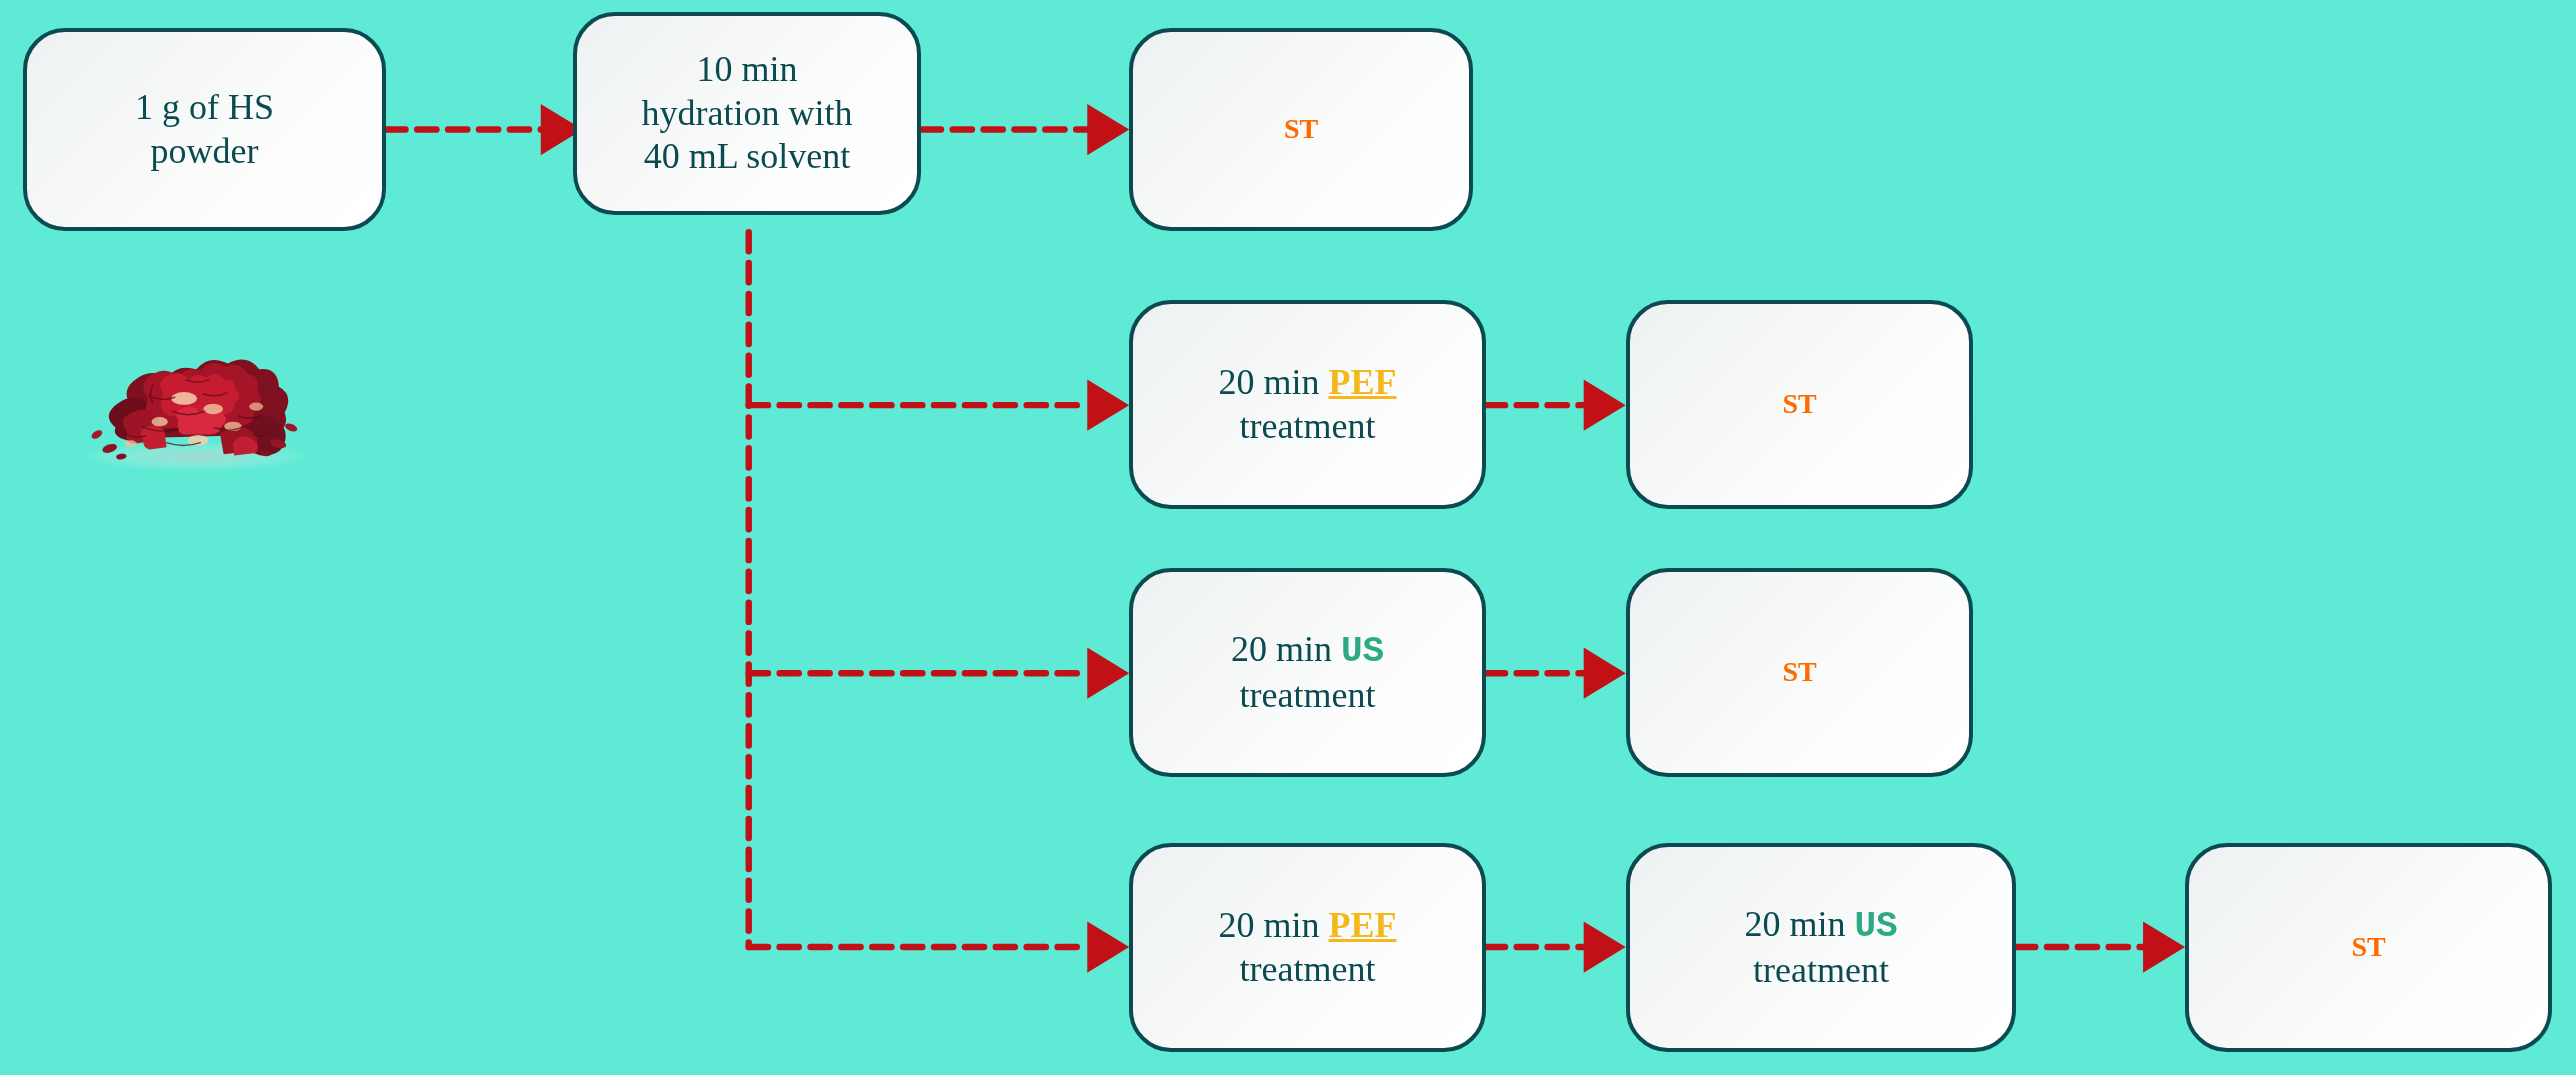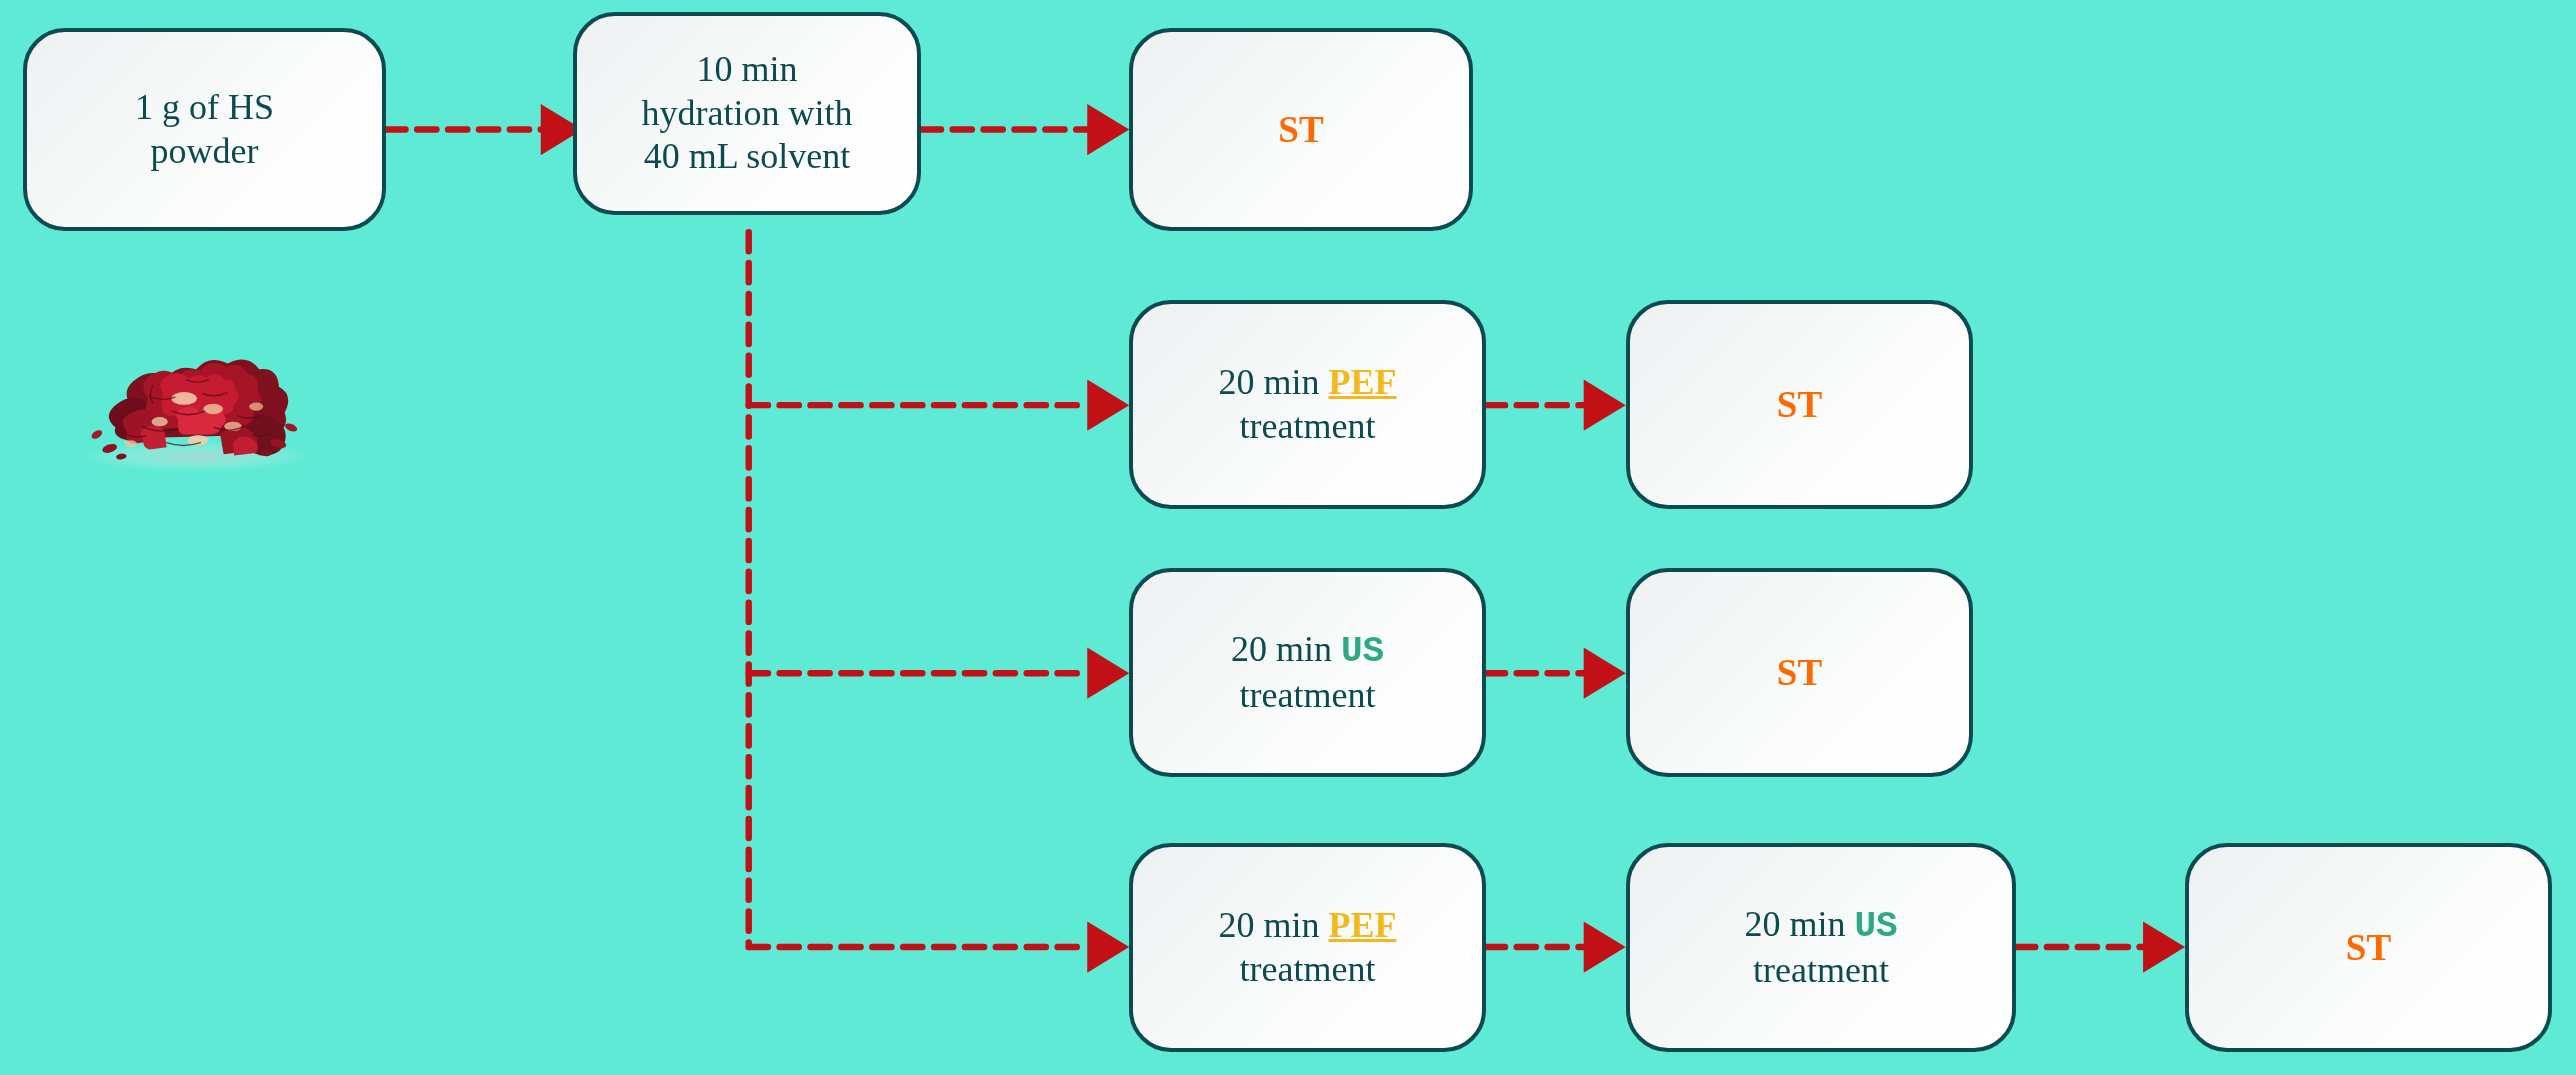--- a/index.html
+++ b/index.html
@@ -13,21 +13,21 @@
     border:4.1px solid #0a4a50;
     border-radius:42px;
     background:linear-gradient(135deg,#eef1f2 0%,#f6f8f8 38%,#fdfdfd 70%,#ffffff 100%);
     display:flex;align-items:center;justify-content:center;
     text-align:center;
     color:#0a4a50;
     line-height:1.22;
   }
   .node .txt{display:block;width:100%;padding:0 3.5px;}
   .node.big{font-size:36px;}
-  .node.st{font-size:37px;font-weight:bold;}
+  .node.st{font-size:28px;font-weight:bold;}
 
   .kw-pef{color:#f5b81c;font-weight:bold;text-decoration:underline;}
   .kw-us{color:#2daa85;font-weight:bold;font-family:Liberation Mono, monospace;}
   .kw-st{color:#ff6a00;font-weight:bold;}
 
   
   #wires{position:absolute;left:0;top:0;width:2576px;height:1076px;pointer-events:none;}
   .dash{
     stroke:#c21017;
     stroke-width:11;

